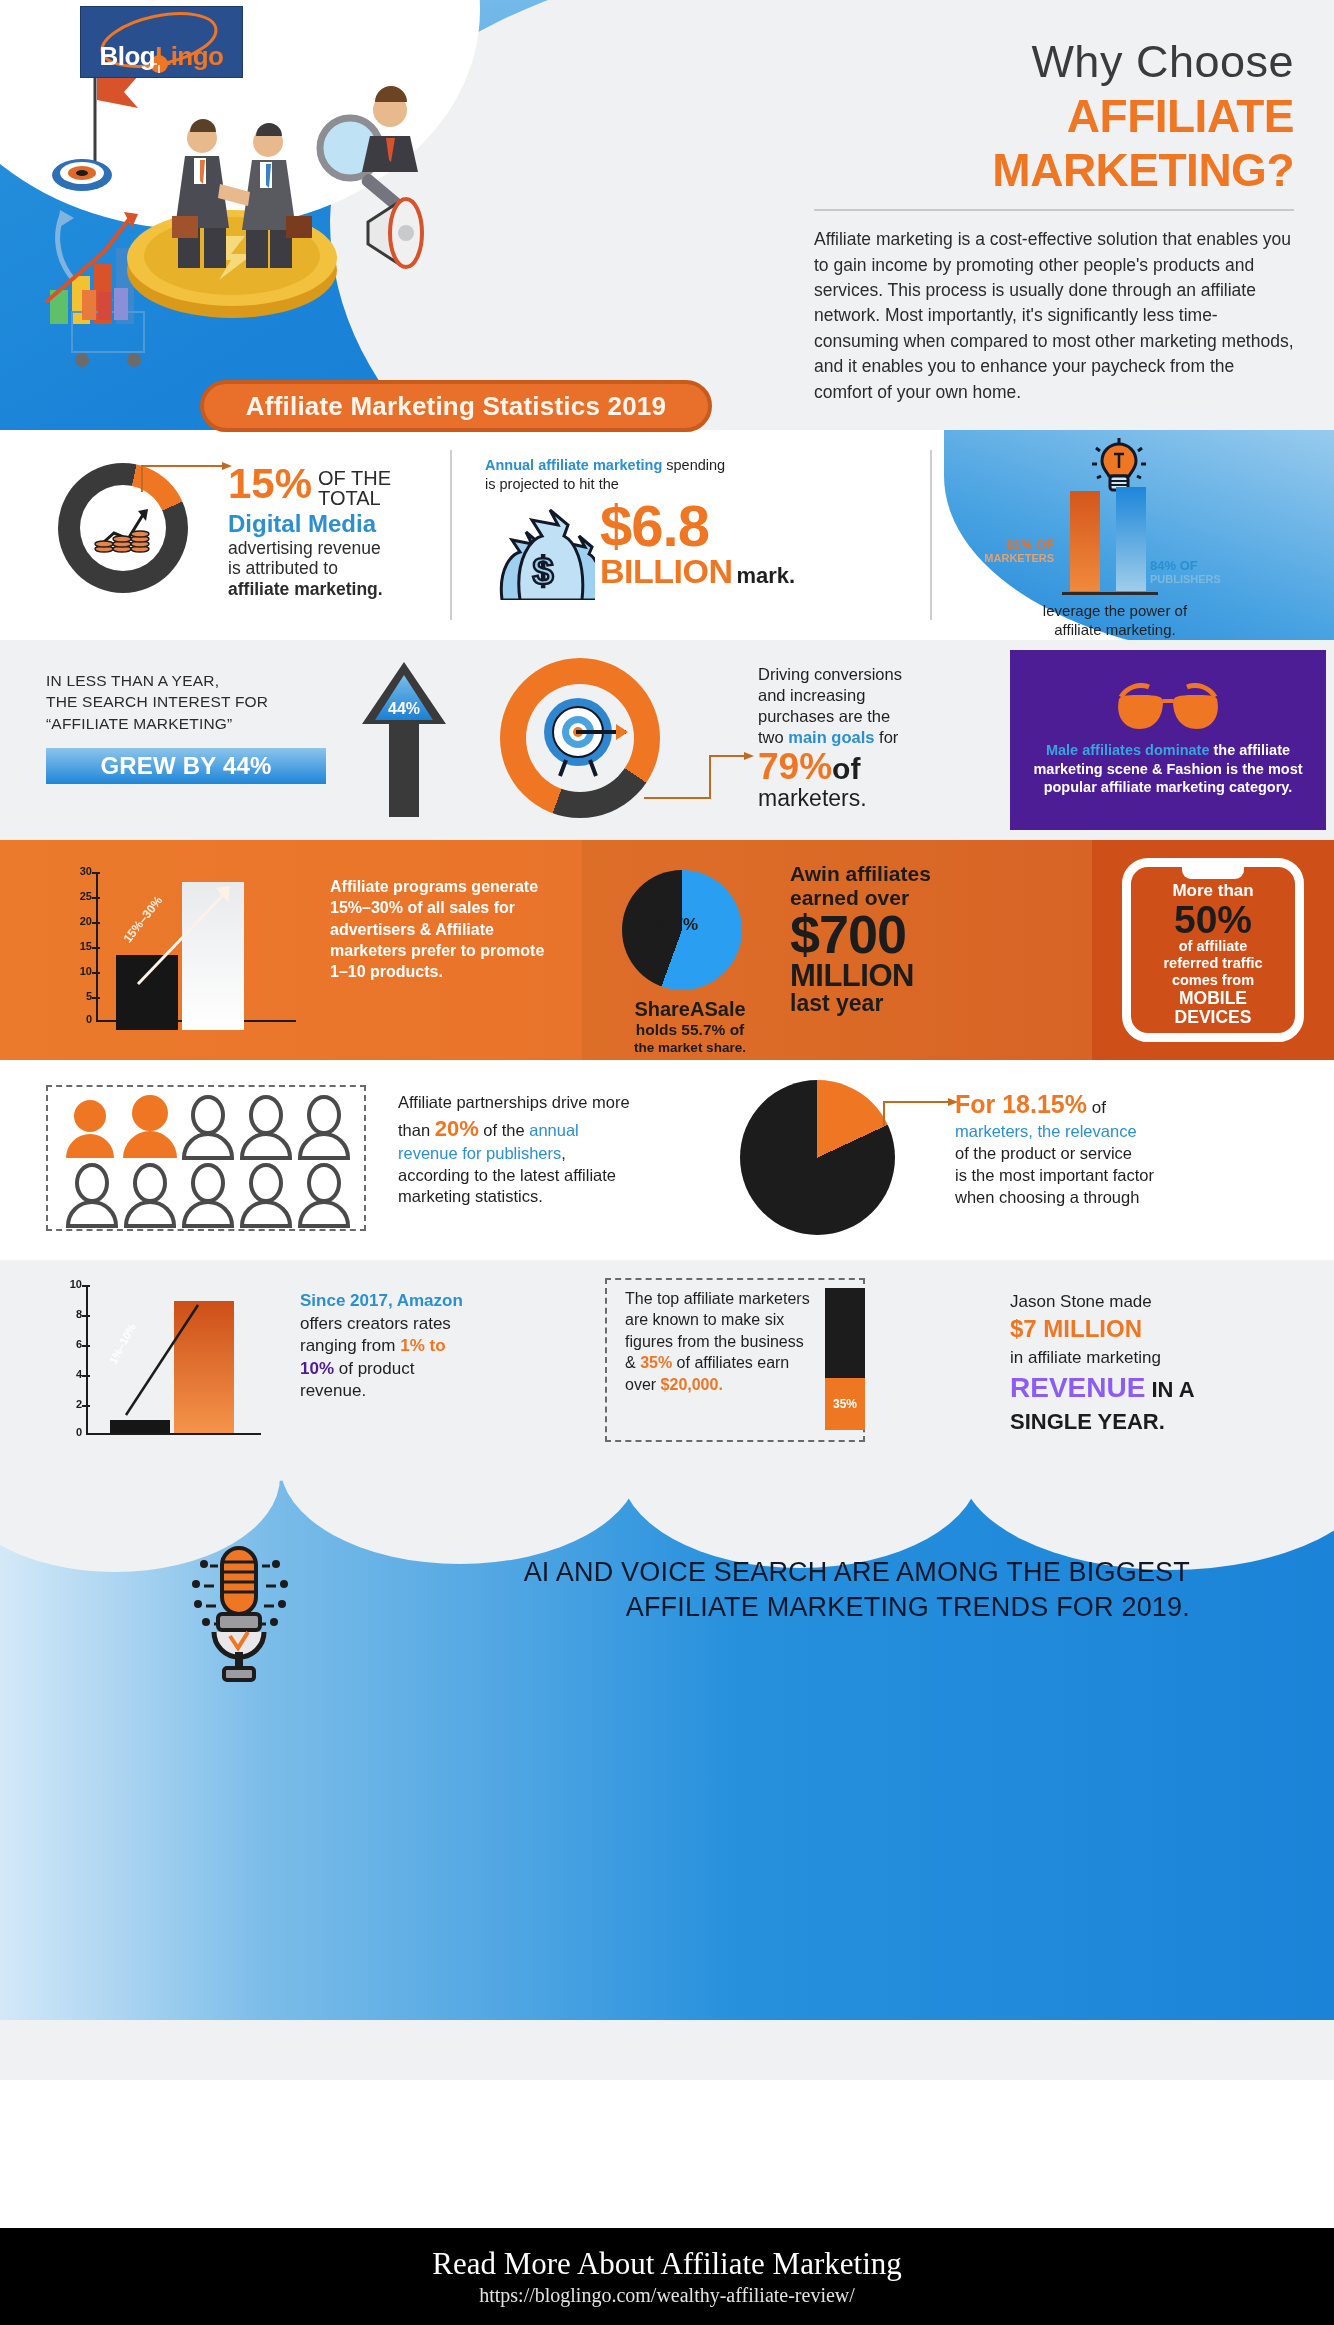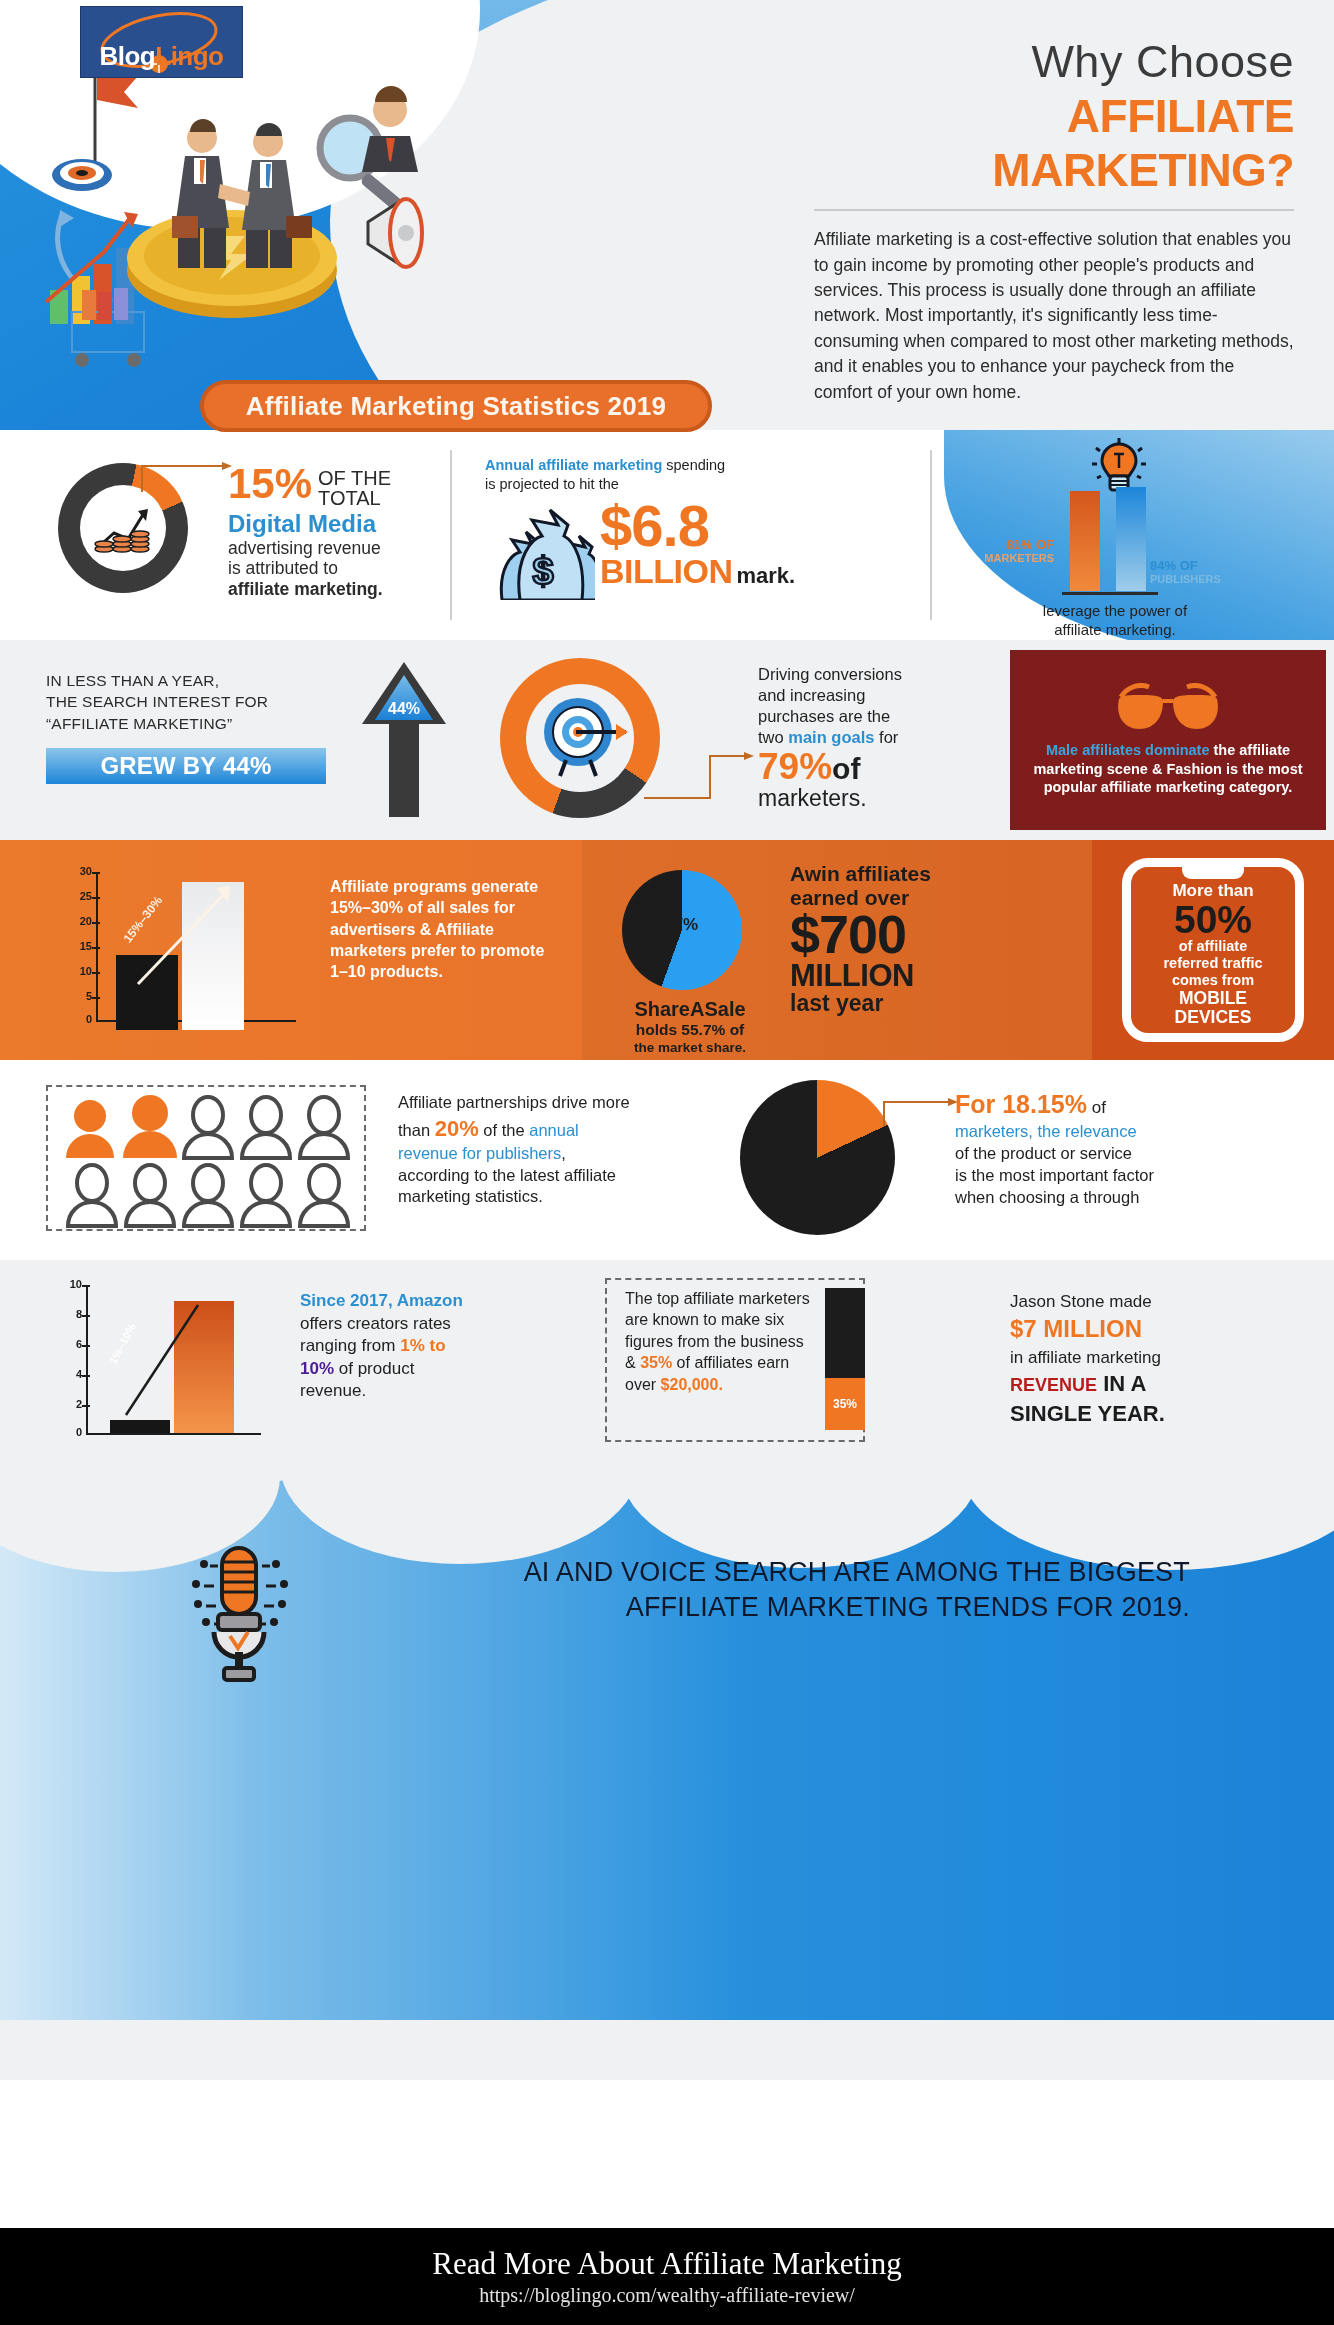--- a/index.html
+++ b/index.html
@@ -131,21 +131,21 @@
     background: conic-gradient(from 200deg, #ef7622 0deg 284deg, #3a3a3a 284deg 360deg); }
   .donut79::after { content:""; position:absolute; left:26px; top:26px; width:108px; height:108px; background:#f0f1f2; border-radius:50%; }
   .target-icon { position:absolute; left:50%; top:50%; transform:translate(-50%,-50%); z-index:4; }
 
   .r2b { position: absolute; left: 758px; top: 24px; width: 210px; }
   .r2b-line { font-size: 16.5px; color: #1f1f1f; line-height: 1.28; }
   .r2b-79 { font-size: 37px; font-weight: bold; color: #ef7622; line-height: 1; }
   .r2b-of { font-size: 30px; font-weight: bold; color: #1f1f1f; }
   .r2b-mkts { font-size: 23px; color: #1f1f1f; line-height: 1.05; }
 
-  .blackbox { position: absolute; left: 1010px; top: 10px; width: 316px; height: 180px; background: #7f1d1d;
+  .blackbox { position: absolute; left: 1010px; top: 10px; width: 316px; height: 180px; background: #4c1d95;
               display: flex; flex-direction: column; align-items: center; justify-content: center; }
   .glasses { margin-bottom: 6px; }
   .blackbox p { color: #ffffff; font-size: 14.5px; line-height: 1.3; text-align: center; font-weight: bold; }
   .glass-blue { color: #3ba3dd; }
 
   
   .row3 { position: absolute; left: 0; top: 840px; width: 1334px; height: 220px;
           background: linear-gradient(90deg, #eb7a2c 0%, #e8712a 58%, #e06424 100%); }
   .row3-dark { position: absolute; left: 582px; top: 0; width: 510px; height: 220px; background: rgba(0,0,0,0.05); }
   .row3-dark2 { position: absolute; left: 1092px; top: 0; width: 242px; height: 220px; background: #cf4f18; }
@@ -210,21 +210,21 @@
             font-size: 11px; font-weight: bold; color: #ffffff; white-space: nowrap; }
   .r5-text { position: absolute; left: 300px; top: 30px; width: 210px; font-size: 17px; line-height: 1.33; color: #1f1f1f; }
   .dashbox2 { position: absolute; left: 605px; top: 18px; width: 260px; height: 164px; border: 2px dashed #6a6a6a; }
   .r5b-text { position: absolute; left: 625px; top: 28px; width: 185px; font-size: 16px; line-height: 1.34; color: #1f1f1f; }
   .vbar { position: absolute; left: 825px; top: 28px; width: 40px; height: 142px; background: #1c1c1c; }
   .vbar-o { position: absolute; left: 0; bottom: 0; width: 100%; height: 52px; background: #ef7622;
             display:flex; align-items:center; justify-content:center; }
   .vbar-o span { font-size: 12px; font-weight: bold; color: #fff; }
   .r5c { position: absolute; left: 1010px; top: 30px; width: 300px; font-size: 17px; line-height: 1.36; color: #1f1f1f; }
   .r5c-big { font-size: 24px; font-weight: bold; color: #ef7622; }
-  .r5c-rev { font-size: 18px; font-weight: bold; color: #b91c1c; }
+  .r5c-rev { font-size: 28px; font-weight: bold; color: #8b5cf6; }
   .r5c-blk { font-size: 22px; font-weight: bold; color: #1c1c1c; }
 
   
   .footwave { position: absolute; left: 0; top: 1460px; width: 1334px; height: 620px; background: #f0f1f2; overflow: hidden; }
   .fw-blue {
     position: absolute; left: -60px; top: 0px; width: 1460px; height: 560px;
     background: linear-gradient(90deg, #e8f3fb 0%, #7cbde9 22%, #2690dd 55%, #1a82d7 100%);
     border-radius: 50% 46% 0 0 / 24% 20% 0 0;
   }
   .fw-white1 { position: absolute; left: -50px; top: -78px; width: 330px; height: 190px; background: #f0f1f2; border-radius: 50%; }

